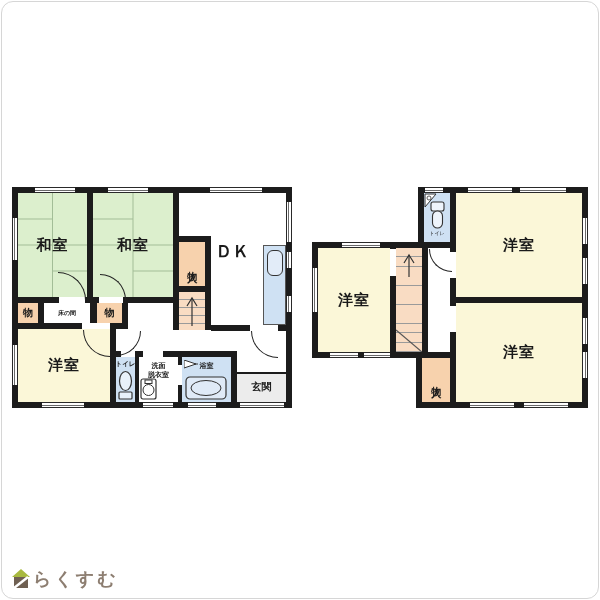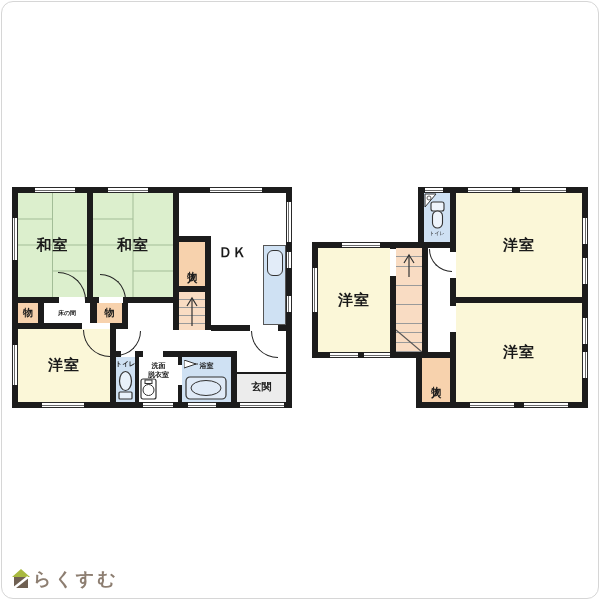--- a/index.html
+++ b/index.html
@@ -128,21 +128,21 @@
     <div class="winv" style="left:286px;top:202px;height:40px;"></div>
     <div class="winv" style="left:286px;top:252px;height:16px;"></div>
     <div class="winv" style="left:286px;top:296px;height:16px;"></div>
     <div class="winh" style="left:42px;top:402px;width:42px;"></div>
     <div class="winh" style="left:143px;top:402px;width:30px;"></div>
     <div class="winh" style="left:188px;top:402px;width:28px;"></div>
     <div class="winh" style="left:240px;top:402px;width:44px;"></div>
 
     <div class="lbl" style="left:18px;top:236px;width:69px;height:18px;font-size:15px;letter-spacing:1px;">和室</div>
     <div class="lbl" style="left:93px;top:236px;width:80px;height:18px;font-size:15px;letter-spacing:1px;">和室</div>
-    <div class="lbl" style="left:205px;top:243px;width:55px;height:18px;font-size:14px;">ＤＫ</div>
+    <div class="lbl" style="left:205px;top:243px;width:55px;height:18px;font-size:17px;">ＤＫ</div>
     <div class="lbl vlbl" style="left:183px;top:248px;width:18px;height:34px;font-size:10px;">物入</div>
     <div class="lbl" style="left:18px;top:304px;width:20px;height:18px;font-size:10px;">物</div>
     <div class="lbl" style="left:44px;top:305px;width:46px;height:16px;font-size:6px;">床の間</div>
     <div class="lbl" style="left:97px;top:304px;width:25px;height:18px;font-size:10px;">物</div>
     <div class="lbl" style="left:18px;top:356px;width:92px;height:18px;font-size:15px;letter-spacing:1px;">洋室</div>
     <div class="lbl" style="left:115px;top:359px;width:21px;height:10px;font-size:6.5px;">トイレ</div>
     <div class="lbl" style="left:139px;top:361px;width:39px;height:10px;font-size:7px;">洗面</div>
     <div class="lbl" style="left:139px;top:370px;width:39px;height:10px;font-size:7px;">脱衣室</div>
     <div class="lbl" style="left:182px;top:361px;width:49px;height:10px;font-size:7px;">浴室</div>
     <div class="lbl" style="left:237px;top:380px;width:49px;height:14px;font-size:10px;">玄関</div>

